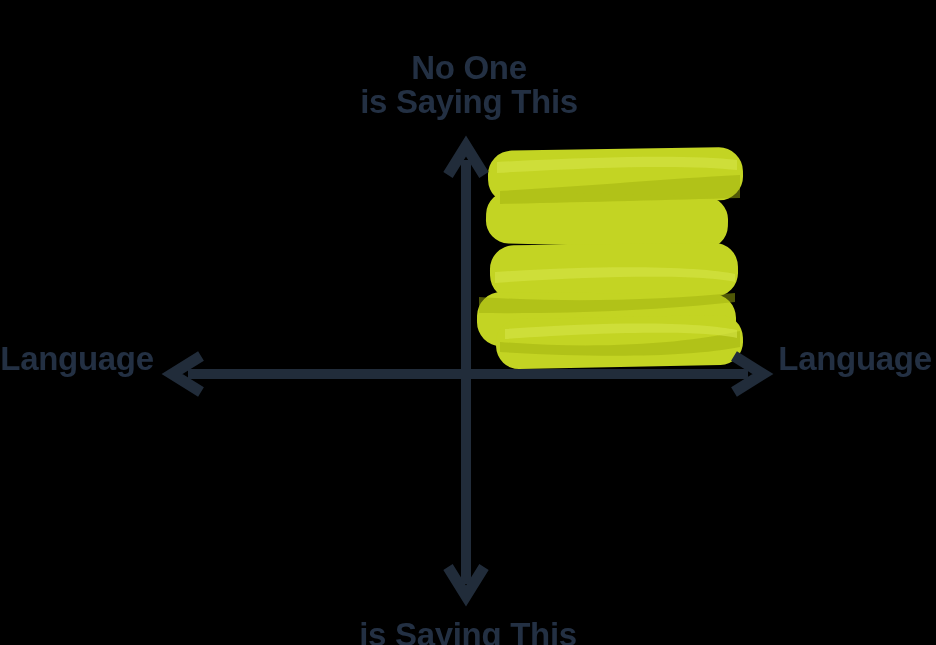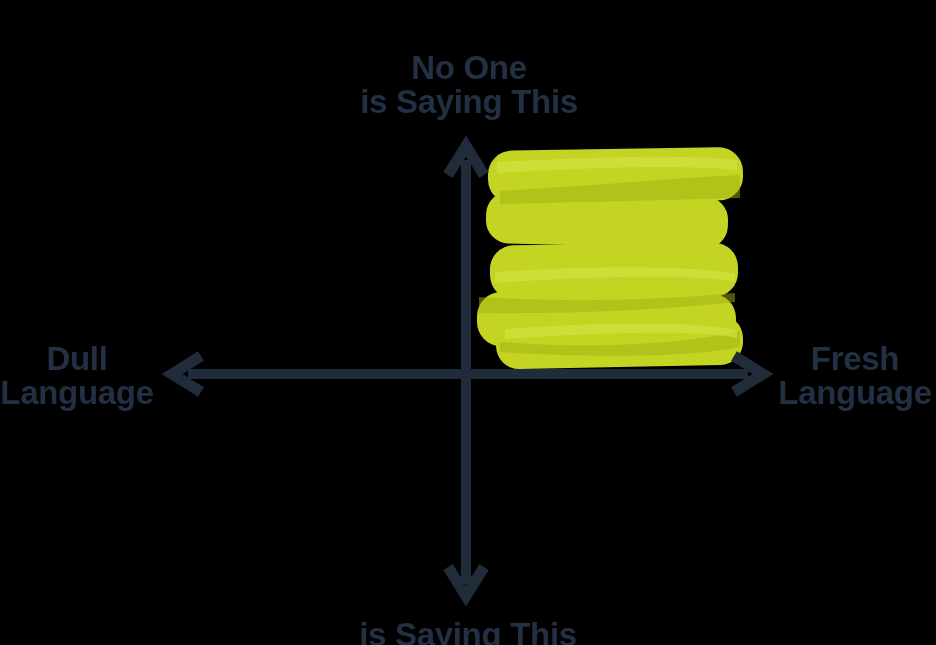--- a/index.html
+++ b/index.html
@@ -80,22 +80,20 @@
   <div class="label label-top">
     <span>No One</span>
     <span>is Saying This</span>
   </div>
 
   <div class="label label-bottom">
     <span>is Saying This</span>
   </div>
 
   <div class="label label-left">
-    <span>Dull</span>
     <span>Language</span>
   </div>
 
   <div class="label label-right">
-    <span>Fresh</span>
     <span>Language</span>
   </div>
 
 </div>
 
 </body></html>

